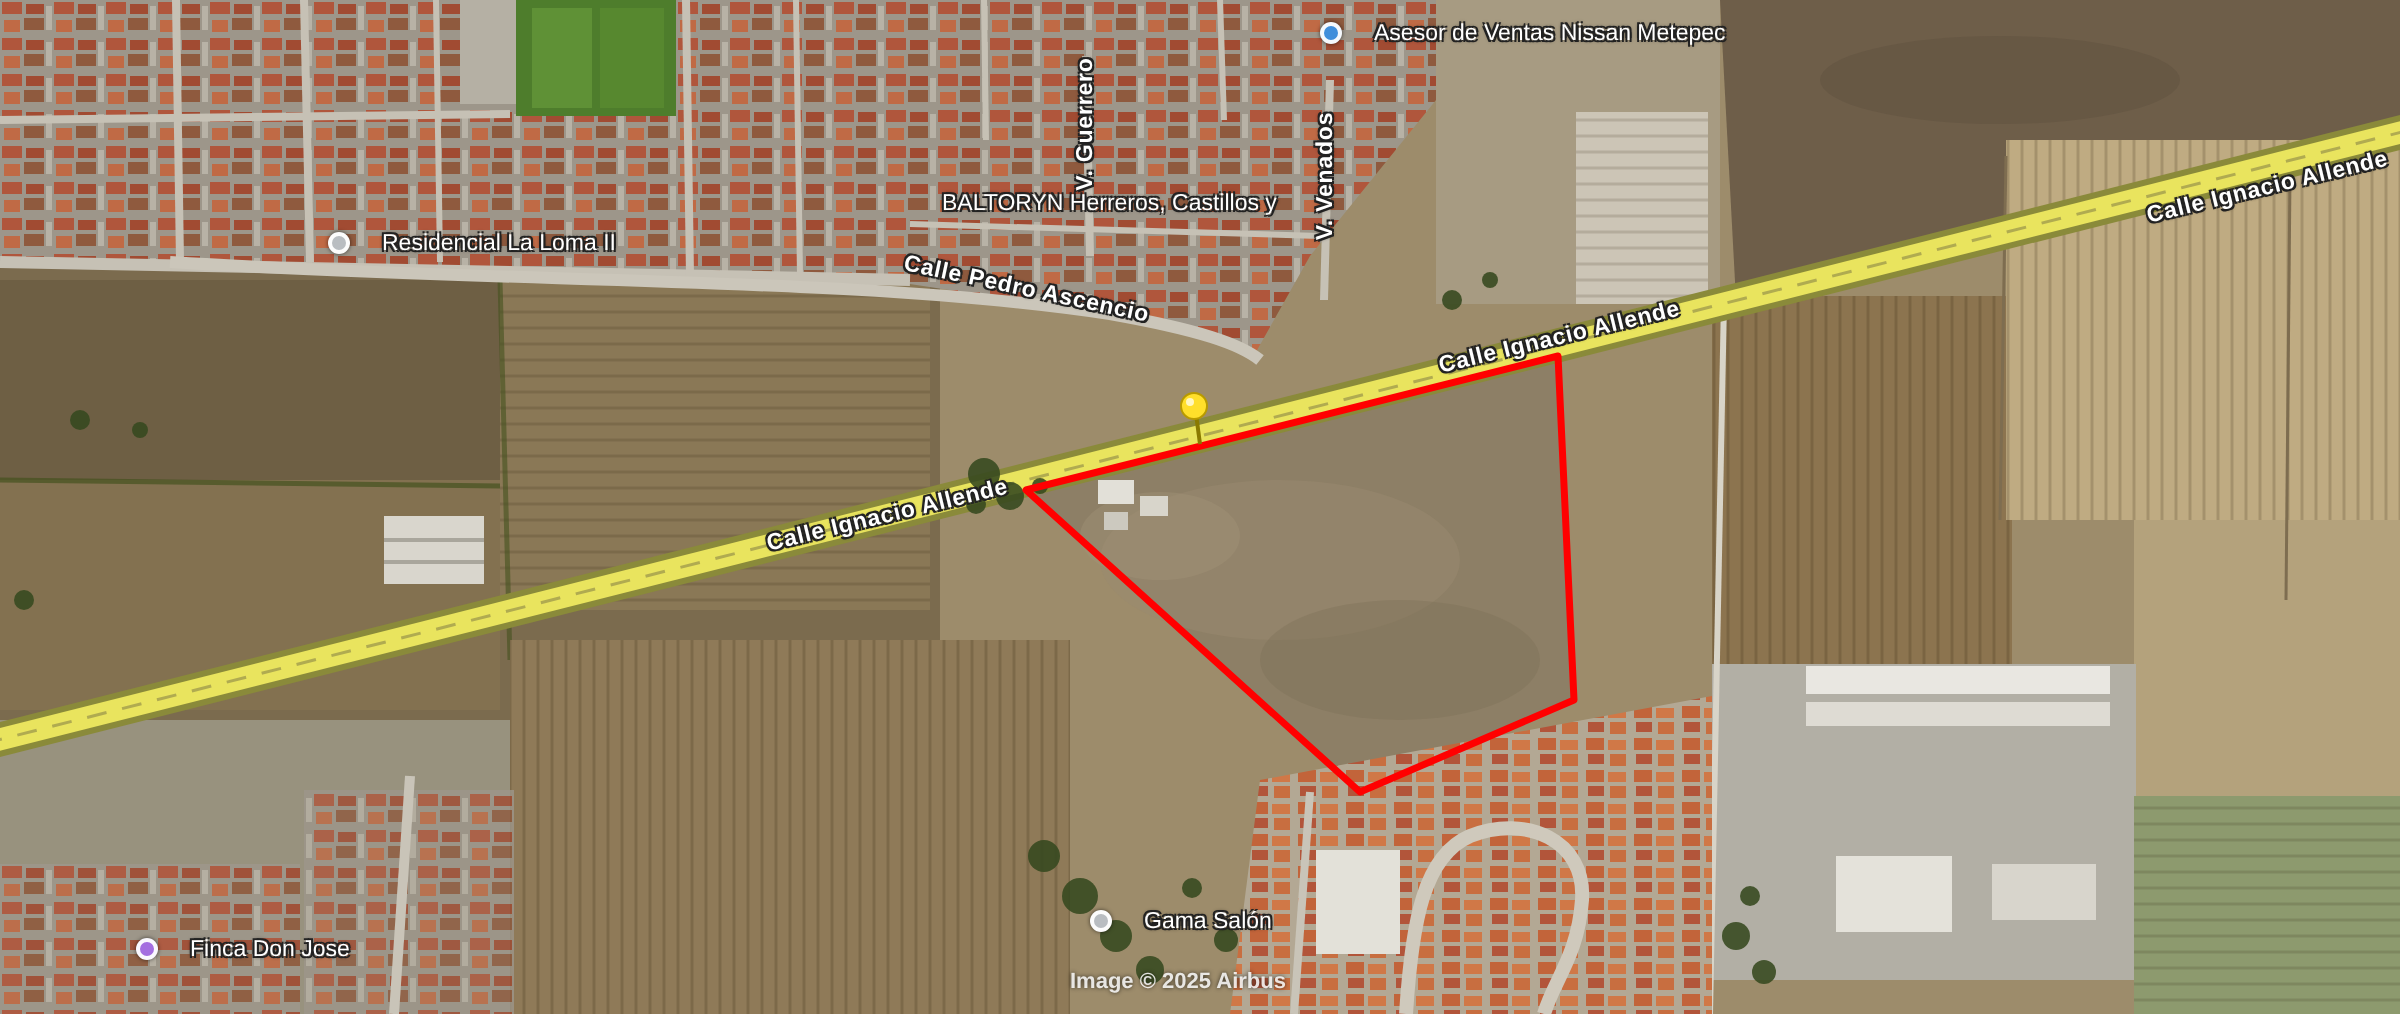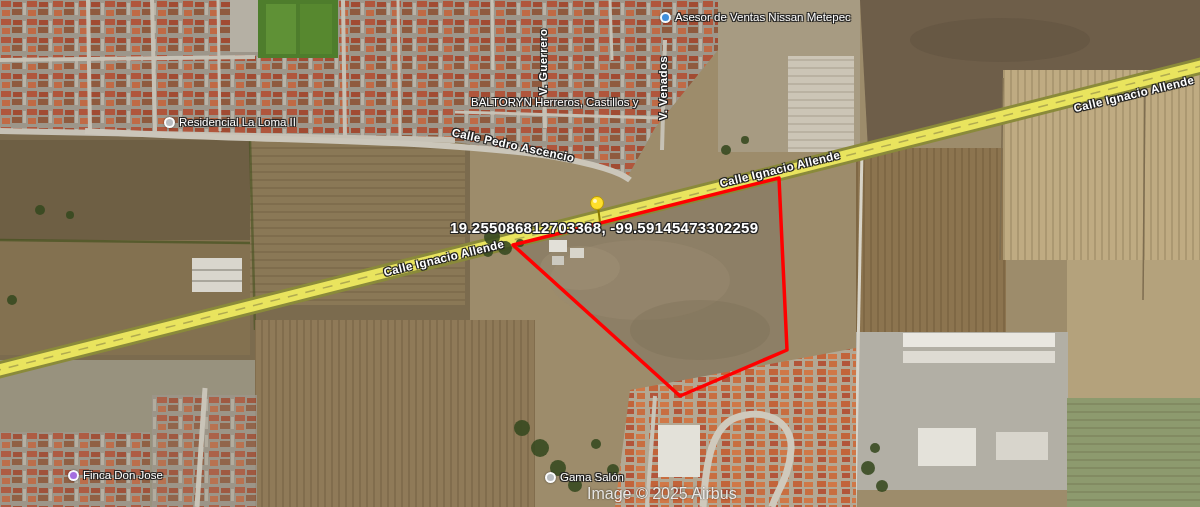--- a/index.html
+++ b/index.html
@@ -16,37 +16,37 @@
     left:450px;top:219px;width:300px;text-align:center;
     font-size:15px;letter-spacing:.3px;font-weight:bold;
   }
   .street-label{font-size:11.5px;font-weight:bold;letter-spacing:.4px;}
   .street-allende-west{left:382px;top:252px;transform:rotate(-13.5deg);}
   .street-allende-mid{left:718px;top:163px;transform:rotate(-13.5deg);}
   .street-allende-east{left:1072px;top:88px;transform:rotate(-13.5deg);}
   .street-pedro{left:452px;top:126px;transform:rotate(12deg);transform-origin:left center;}
   .street-vert1{left:503px;top:56px;width:80px;text-align:center;transform:rotate(-90deg);}
   .street-vert2{left:623px;top:82px;width:80px;text-align:center;transform:rotate(-90deg);}
-  .place-label{display:flex;align-items:flex-end;gap:4px;font-size:11.5px;}
+  .place-label{display:flex;align-items:flex-start;gap:16px;font-size:11.5px;}
   .place-icon{
     width:11px;height:11px;border-radius:50%;flex:0 0 auto;
     border:2px solid rgba(255,255,255,.95);box-sizing:border-box;
     box-shadow:0 0 2px rgba(0,0,0,.6);
   }
   .icon-blue{background:#3f8edb;}
   .icon-grey{background:#b9bdc1;}
   .icon-purple{background:#a46ee0;}
   .place-nissan{left:660px;top:11px;}
   .place-loma{left:120px;top:116px;margin-left:44px;}
   .place-baltoryn{left:471px;top:96px;}
-  .place-gama{left:545px;top:455px;margin-top:16px;}
+  .place-gama{left:545px;top:455px;}
   .place-finca{left:68px;top:469px;}
   .watermark{
-    left:587px;top:485px;font-size:16px;color:rgba(255,255,255,.85);
-    text-shadow:0 0 2px rgba(0,0,0,.7);font-weight:normal;
+    left:535px;top:485px;font-size:11px;color:rgba(255,255,255,.85);
+    text-shadow:0 0 2px rgba(0,0,0,.7);font-weight:bold;
   }
 </style>
 </head>
 <body>
 
 <div id="map-canvas">
 
   <svg id="scene" width="1200" height="507" viewBox="0 0 1200 507">
     <defs>
       <pattern id="roofs" width="26" height="18" patternUnits="userSpaceOnUse">
@@ -184,21 +184,20 @@
 
     <polygon points="513,245 779,178 787,350 680,396" fill="none" stroke="#ff0000" stroke-width="3.5" stroke-linejoin="round"></polygon>
 
     <g>
       <line x1="600" y1="222" x2="598" y2="207" stroke="#8a7a00" stroke-width="2"></line>
       <circle cx="597" cy="203" r="6.5" fill="#ffdf2b" stroke="#b89a00" stroke-width="1"></circle>
       <circle cx="595" cy="201" r="2" fill="#fff7c0"></circle>
     </g>
   </svg>
 
-  <div class="overlay-label coords-label">19.255086812703368, -99.59145473302259</div>
 
   <div class="overlay-label street-label street-allende-west">Calle Ignacio Allende</div>
   <div class="overlay-label street-label street-allende-mid">Calle Ignacio Allende</div>
   <div class="overlay-label street-label street-allende-east">Calle Ignacio Allende</div>
   <div class="overlay-label street-label street-pedro">Calle Pedro Ascencio</div>
   <div class="overlay-label street-label street-vert1">V. Guerrero</div>
   <div class="overlay-label street-label street-vert2">V. Venados</div>
 
   <div class="overlay-label place-label place-nissan">
     <span class="place-icon icon-blue"></span>

